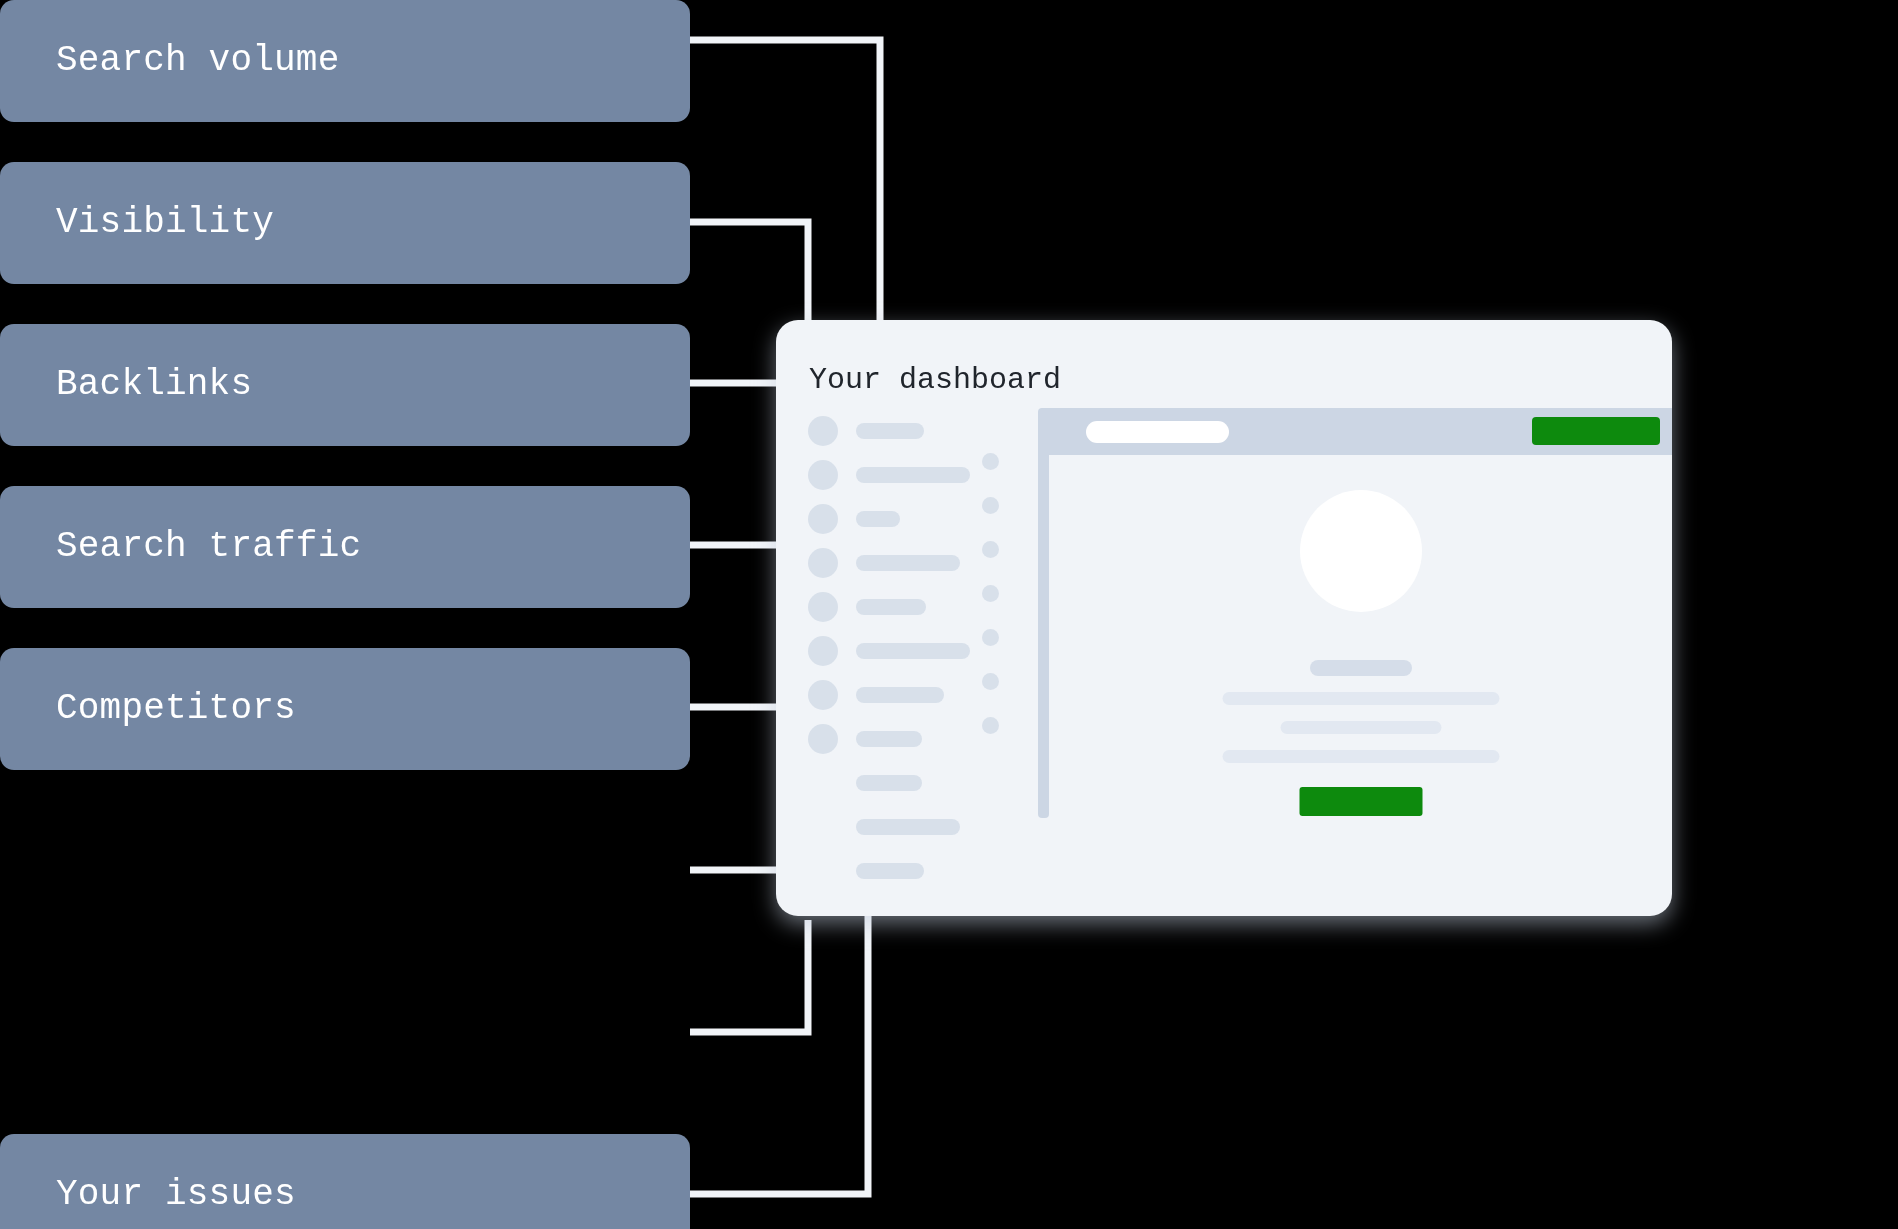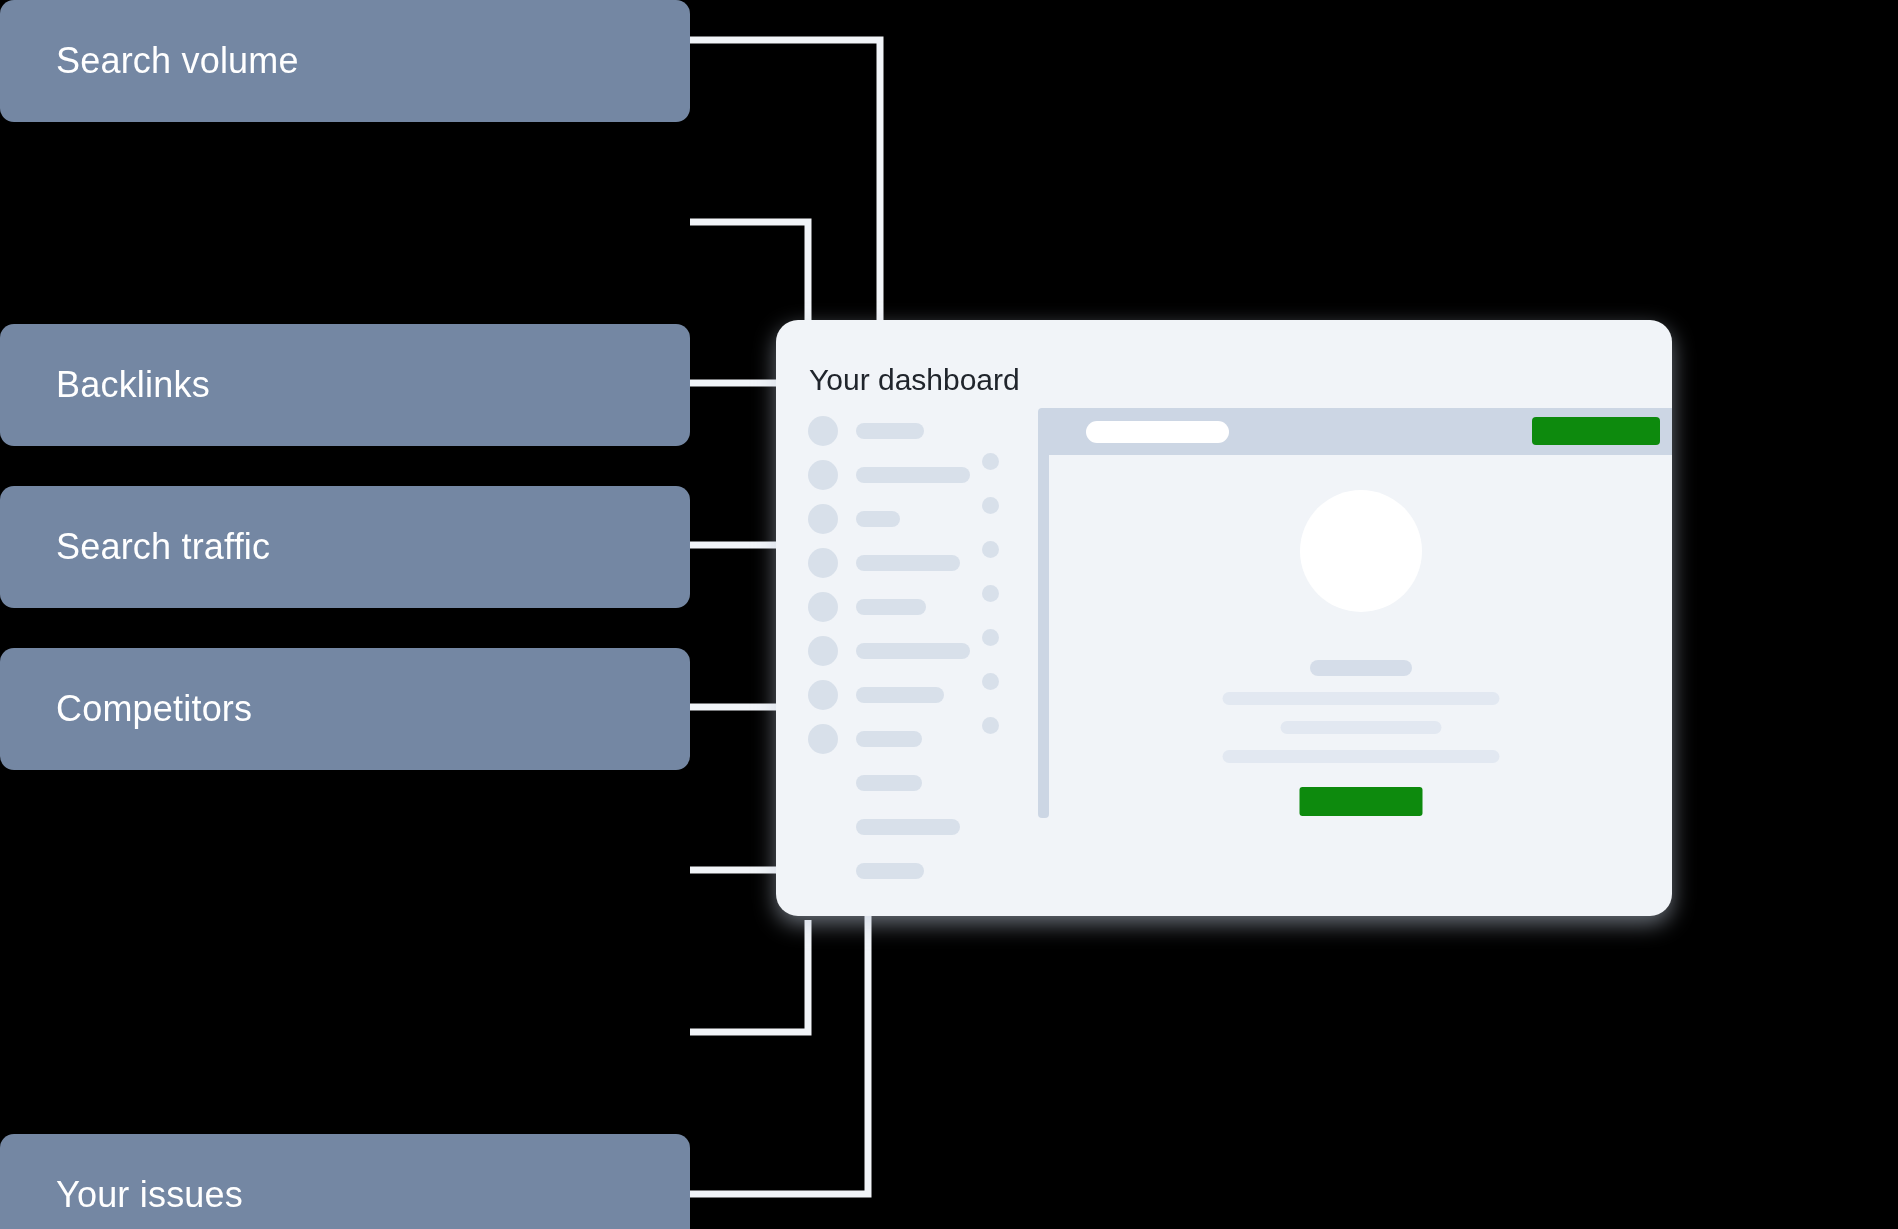--- a/index.html
+++ b/index.html
@@ -13,20 +13,21 @@
     position: relative;
     overflow: hidden;
     font-family: "Liberation Sans", sans-serif;
   }
 
   #stage {
     position: absolute;
     inset: 0;
     width: 1898px;
     height: 1229px;
+    font-family: Liberation Mono, monospace;
   }
 
   
   #connectors {
     position: absolute;
     left: 0;
     top: 0;
     width: 1898px;
     height: 1229px;
     z-index: 1;
@@ -223,20 +224,23 @@
       <path d="M690 870 L868 870 L868 920"></path>
 
       <path d="M690 1032 L808 1032 L808 920"></path>
 
       <path d="M690 1194 L868 1194 L868 920"></path>
     </g>
   </svg>
 
   <div class="metric-box" style="top:0px">
     <span class="metric-label">Search volume</span>
+  </div>
+  <div class="metric-box" style="top:162px">
+    <span class="metric-label">Visibility</span>
   </div>
   <div class="metric-box" style="top:324px">
     <span class="metric-label">Backlinks</span>
   </div>
   <div class="metric-box" style="top:648px">
     <span class="metric-label">Competitors</span>
   </div>
   <div class="metric-box" style="top:486px">
     <span class="metric-label">Search traffic</span>
   </div>

